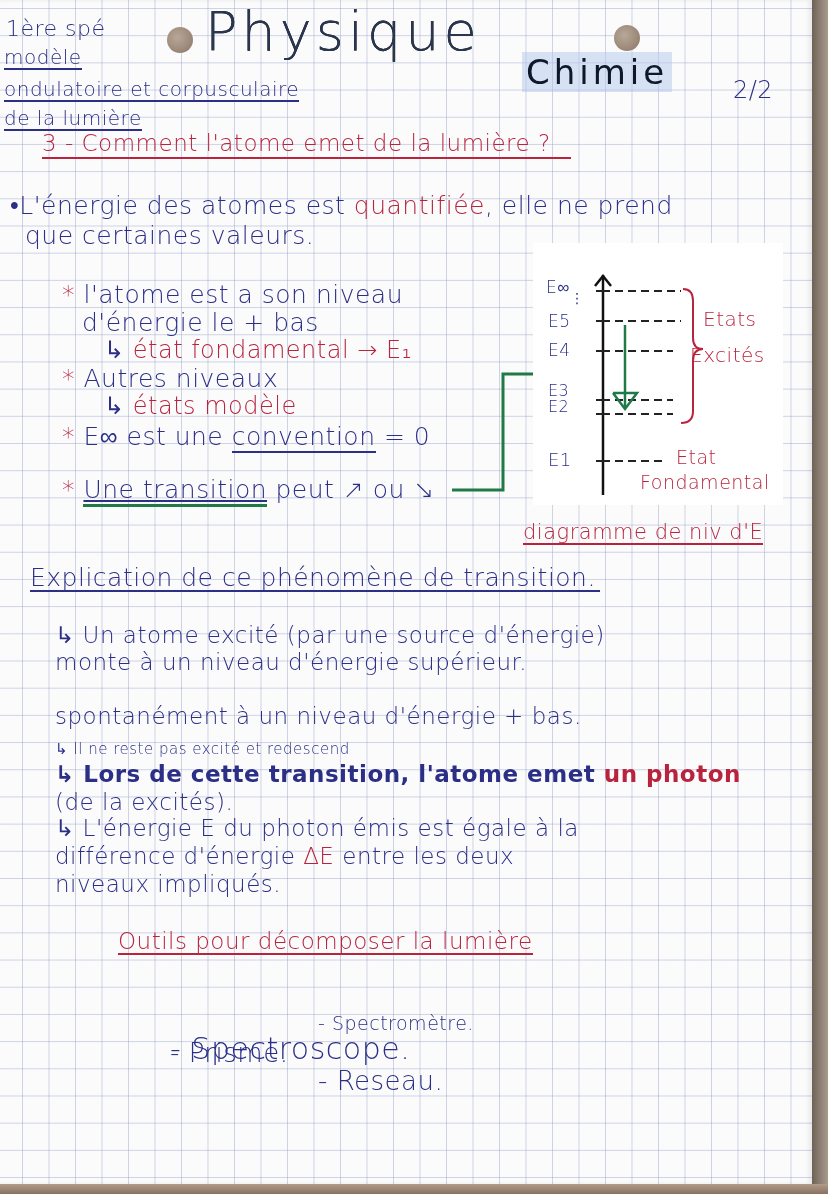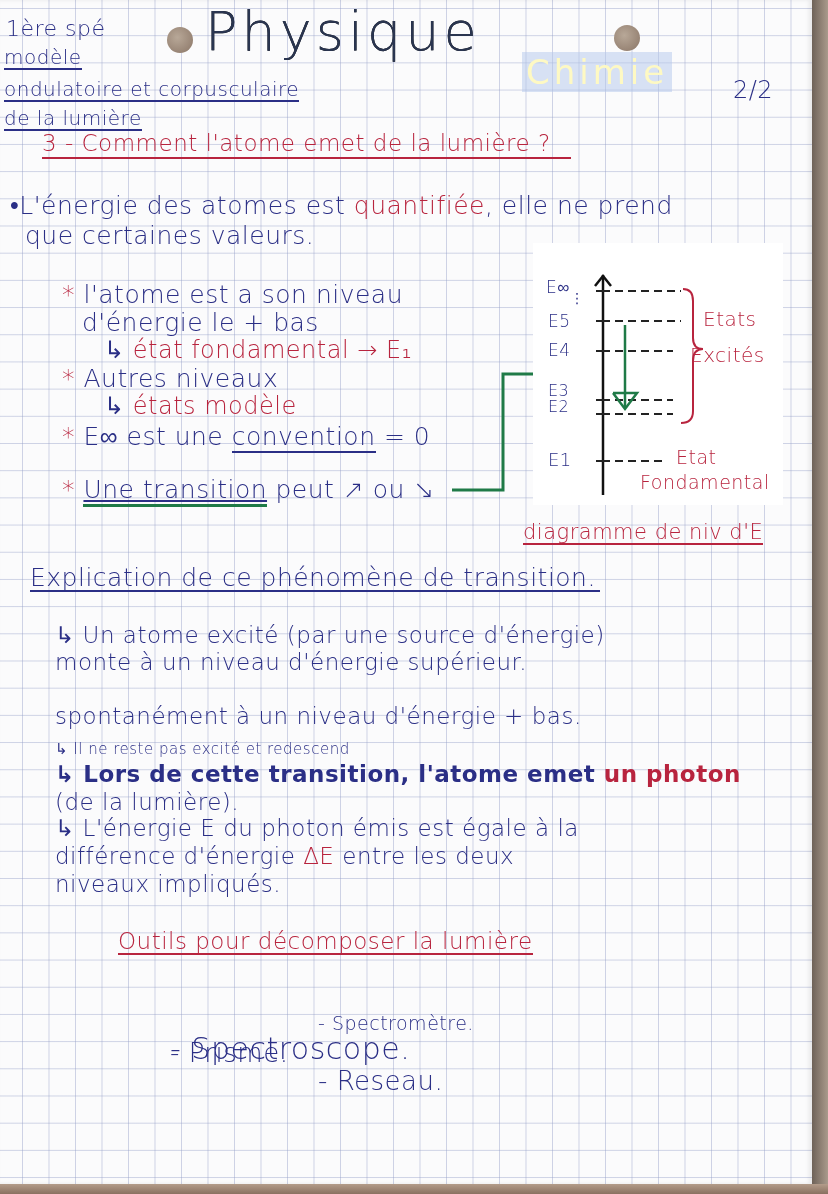--- a/index.html
+++ b/index.html
@@ -39,21 +39,21 @@
       background: radial-gradient(circle at 40% 40%, #b8a898, #8a7566);
     }
     .title-physique {
       position: absolute; left: 205px; top: 0px;
       font-size: 54px; color: #2a3550; letter-spacing: 4px;
       font-family: "DejaVu Sans", sans-serif; font-weight: 300;
       text-shadow: 0 0 0 #000;
     }
     .title-chimie {
       position: absolute; left: 522px; top: 52px; font-size: 34px;
-      color: #fef9c3; letter-spacing: 4px;
+      color: #0f172a; letter-spacing: 4px;
       background: rgba(180,200,235,0.5);
       padding: 0 4px;
     }
 
     .panel {
       position: absolute; left: 533px; top: 243px; width: 250px; height: 262px;
       background: #ffffff;
     }
     .diagram-svg { position: absolute; left: 533px; top: 243px; }
     .connector-svg { position: absolute; left: 440px; top: 360px; }
@@ -139,21 +139,21 @@
 <div class="t red hand ul-red" style="left:523px; top:522px; font-size:21px;">diagramme de niv d'E</div>
 
 <div class="t blue hand ul-blue" style="left:30px; top:565px; font-size:25px; padding-right:4px;">Explication de ce phénomène de transition.</div>
 
 <div class="t blue hand" style="left:55px; top:624px; font-size:23px;"><span>↳</span> <span>Un atome excité (par une source d'énergie)</span></div>
 <div class="t blue hand" style="left:55px; top:651px; font-size:23px;">monte à un niveau d'énergie supérieur.</div>
 <div class="t blue hand" style="left:55px; top:718px; font-size:15px;margin-top:24px;"><span>↳</span> <span>Il ne reste pas excité et redescend</span></div>
 <div class="t blue hand" style="left:55px; top:705px; font-size:23px;">spontanément à un niveau d'énergie + bas.</div>
 
 <div class="t blue hand" style="left:55px; top:763px; font-size:23px;font-weight:bold;"><span>↳</span> <span>Lors de cette transition, l'atome emet </span><span class="red">un photon</span></div>
-<div class="t blue hand" style="left:55px; top:791px; font-size:23px;">(de la lumière).</div>
+<div class="t blue hand" style="left:55px; top:791px; font-size:23px;">(de la excités).</div>
 <div class="t blue hand" style="left:55px; top:817px; font-size:23px;"><span>↳</span> <span>L'énergie E du photon émis est égale à la</span></div>
 <div class="t blue hand" style="left:55px; top:845px; font-size:23px;"><span>différence d'énergie </span><span class="red">ΔE</span><span> entre les deux</span></div>
 <div class="t blue hand" style="left:55px; top:873px; font-size:23px;">niveaux impliqués.</div>
 
 <div class="t red hand ul-red" style="left:118px; top:930px; font-size:23px;">Outils pour décomposer la lumière</div>
 <div class="t blue hand" style="left:170px; top:990px; font-size:30px;margin-top:44px;">- Spectroscope.</div>
 <div class="t blue hand" style="left:318px; top:1014px; font-size:19px;">- Spectromètre.</div>
 <div class="t blue hand" style="left:170px; top:1040px; font-size:26px;">- Prisme.</div>
 <div class="t blue hand" style="left:318px; top:1068px; font-size:26px;">- Reseau.</div>
 

